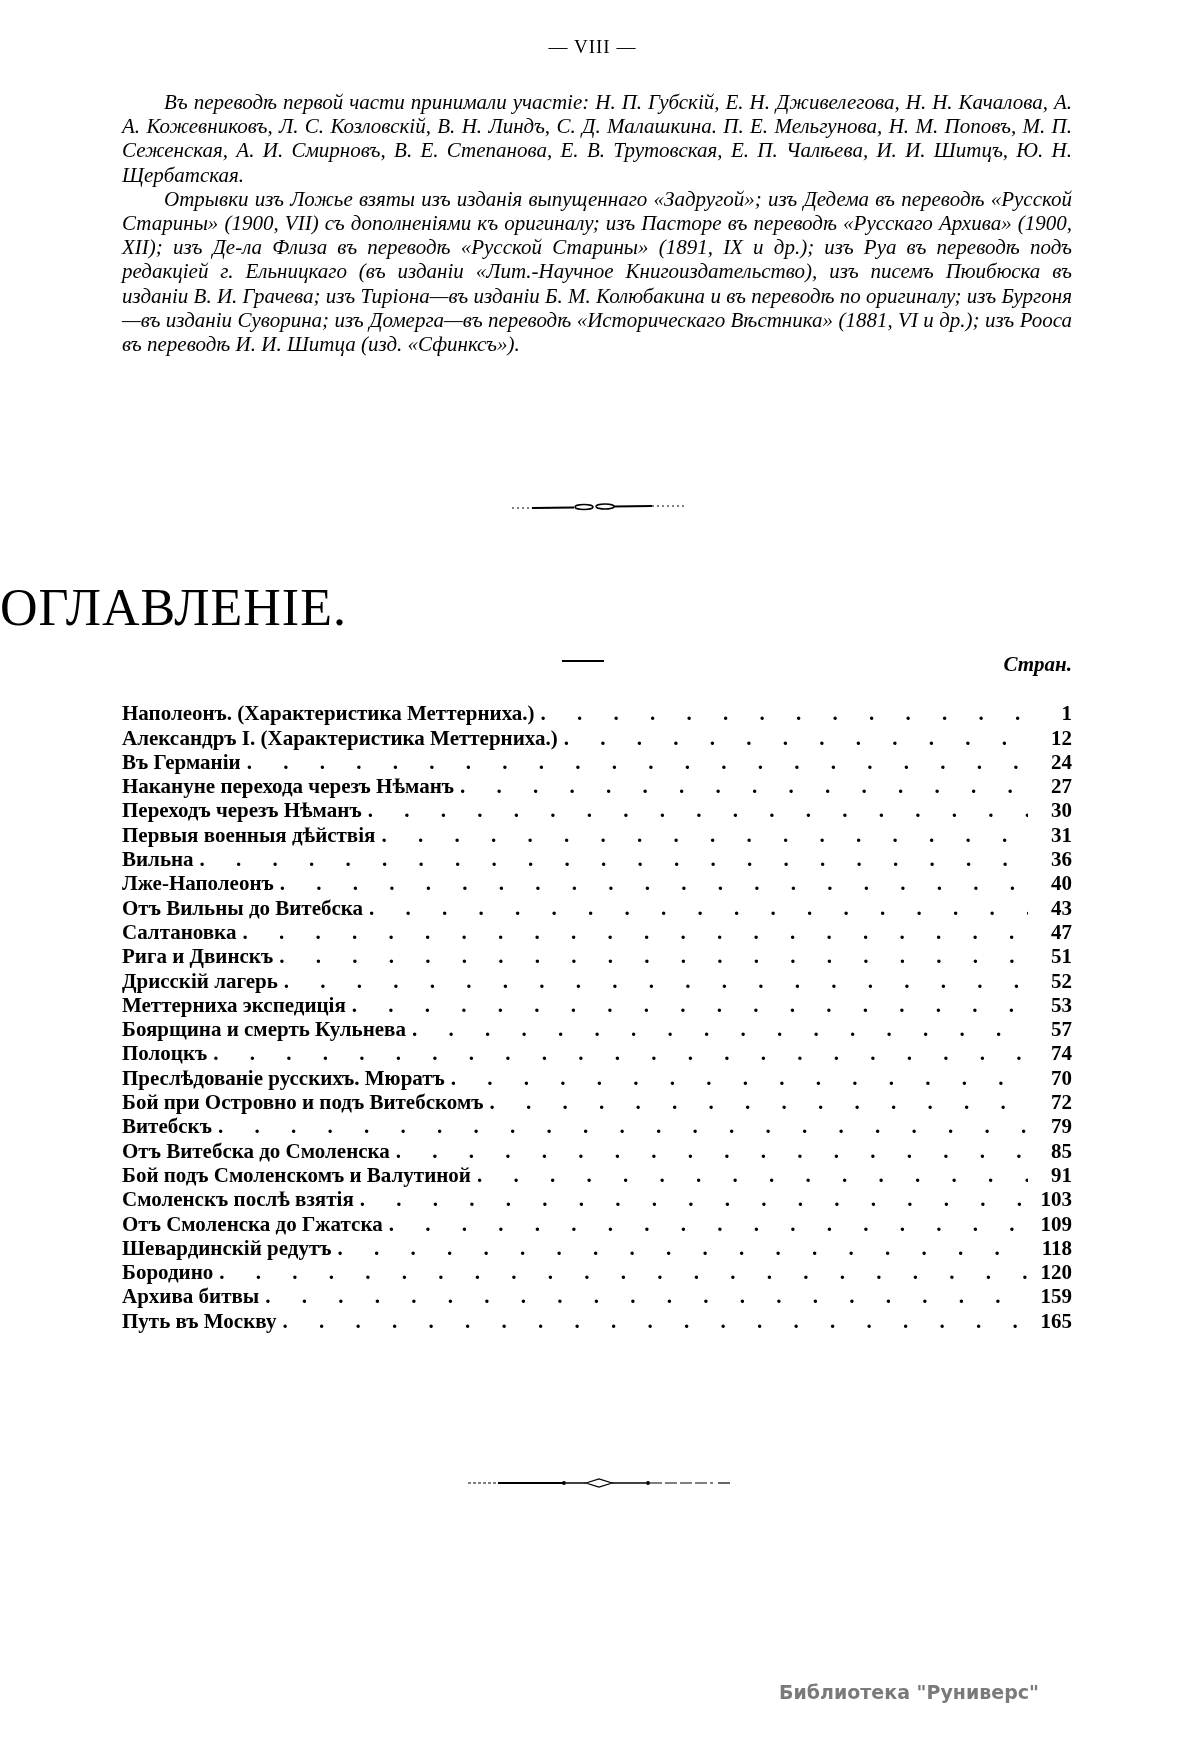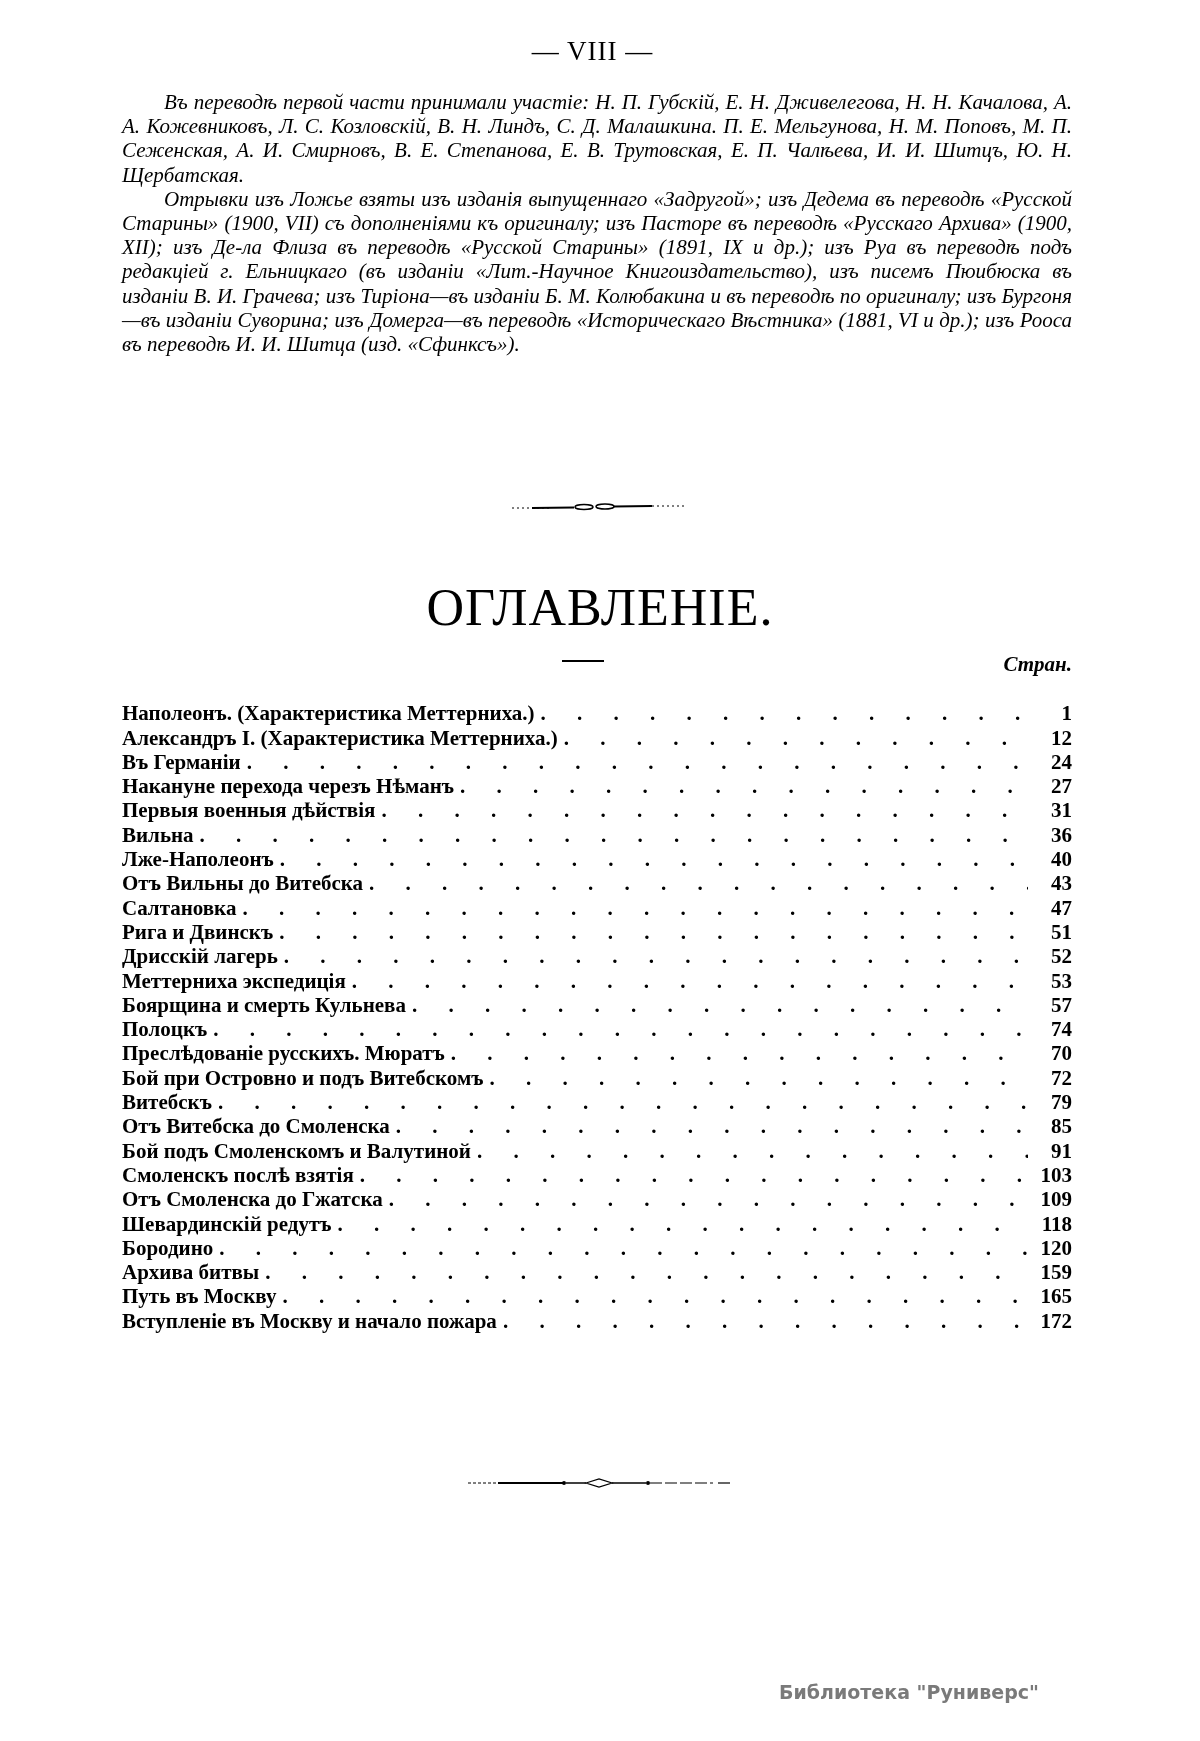--- a/index.html
+++ b/index.html
@@ -1,24 +1,24 @@
 <!DOCTYPE html>
 <html><head>
 <meta charset="utf-8">
 <style>
   html, body { margin: 0; padding: 0; background: #ffffff; }
   body { width: 1200px; height: 1741px; position: relative; overflow: hidden;
          font-family: "Liberation Serif", "DejaVu Serif", serif; color: #000; }
   .page-num { position: absolute; top: 36px; left: 0; width: 1185px; text-align: center;
-              font-size: 27px; letter-spacing: 1px; }
+              font-size: 19px; letter-spacing: 1px; }
   .intro { position: absolute; left: 122px; width: 950px; top: 90px;
            font-size: 21px; line-height: 24.2px; text-align: justify; font-style: italic; }
   .intro p { margin: 0; text-indent: 42px; text-align-last: left; }
   .divider-top { position: absolute; left: 512px; top: 503px; width: 172px; height: 8px; }
-  .title { position: absolute; top: 578px; left: 0; width: 1200px; text-align: center;
+  .title { position: absolute; top: 578px; left: 0; width: 1200px; 
            font-size: 52px; letter-spacing: 1px; font-weight: normal; }
   .title-rule { position: absolute; left: 562px; top: 660px; width: 42px; border-top: 2px solid #000; }
   .pages-hdr { position: absolute; right: 128px; top: 652px; font-size: 21px; font-style: italic; font-weight: bold; }
   .toc { position: absolute; left: 122px; top: 702px; width: 950px; }
   .toc-row { display: flex; align-items: flex-end; height: 24.3px; font-size: 21px; font-weight: bold; }
   .toc-title { white-space: nowrap; padding-right: 6px; }
   .toc-dots { flex: 1; overflow: hidden; white-space: nowrap; letter-spacing: 13px; font-weight: bold; }
   .toc-dots::before { content: ". . . . . . . . . . . . . . . . . . . . . . . . . . . . . . . . . . . . . . . . . . . . . . . . . . . . . . . . . . . . . . . . . . . . . . . . . . . . . . . . . . . . . . . . . . . . . . . ."; }
   .toc-page { width: 40px; text-align: right; padding-left: 4px; }
   .divider-bottom { position: absolute; left: 468px; top: 1478px; width: 262px; height: 10px; }
@@ -61,20 +61,25 @@
     </div>
   <div class="toc-row">
       <span class="toc-title">Въ Германіи</span>
       <span class="toc-dots"></span>
       <span class="toc-page">24</span>
     </div>
   <div class="toc-row">
       <span class="toc-title">Накануне перехода черезъ Нѣманъ</span>
       <span class="toc-dots"></span>
       <span class="toc-page">27</span>
+    </div>
+  <div class="toc-row">
+      <span class="toc-title">Переходъ черезъ Нѣманъ</span>
+      <span class="toc-dots"></span>
+      <span class="toc-page">30</span>
     </div>
   <div class="toc-row">
       <span class="toc-title">Первыя военныя дѣйствія</span>
       <span class="toc-dots"></span>
       <span class="toc-page">31</span>
     </div>
   <div class="toc-row">
       <span class="toc-title">Вильна</span>
       <span class="toc-dots"></span>
       <span class="toc-page">36</span>
@@ -167,25 +172,20 @@
   <div class="toc-row">
       <span class="toc-title">Архива битвы</span>
       <span class="toc-dots"></span>
       <span class="toc-page">159</span>
     </div>
   <div class="toc-row">
       <span class="toc-title">Путь въ Москву</span>
       <span class="toc-dots"></span>
       <span class="toc-page">165</span>
     </div>
-  <div class="toc-row">
-      <span class="toc-title">Вступленіе въ Москву и начало пожара</span>
-      <span class="toc-dots"></span>
-      <span class="toc-page">172</span>
-    </div>
 </div>
 
 <svg class="divider-bottom" viewBox="0 0 262 10">
   <line x1="0" y1="5" x2="30" y2="5" stroke="#000" stroke-width="1" stroke-dasharray="3 2"></line>
   <line x1="30" y1="5" x2="95" y2="5" stroke="#000" stroke-width="1.8"></line>
   <circle cx="96" cy="5" r="2" fill="#000"></circle>
   <line x1="98" y1="5" x2="118" y2="5" stroke="#000" stroke-width="1.5"></line>
   <path d="M118 5 L131 1 L144 5 L131 9 Z" fill="none" stroke="#000" stroke-width="1.2"></path>
   <line x1="144" y1="5" x2="178" y2="5" stroke="#000" stroke-width="1.5"></line>
   <circle cx="180" cy="5" r="2" fill="#000"></circle>

